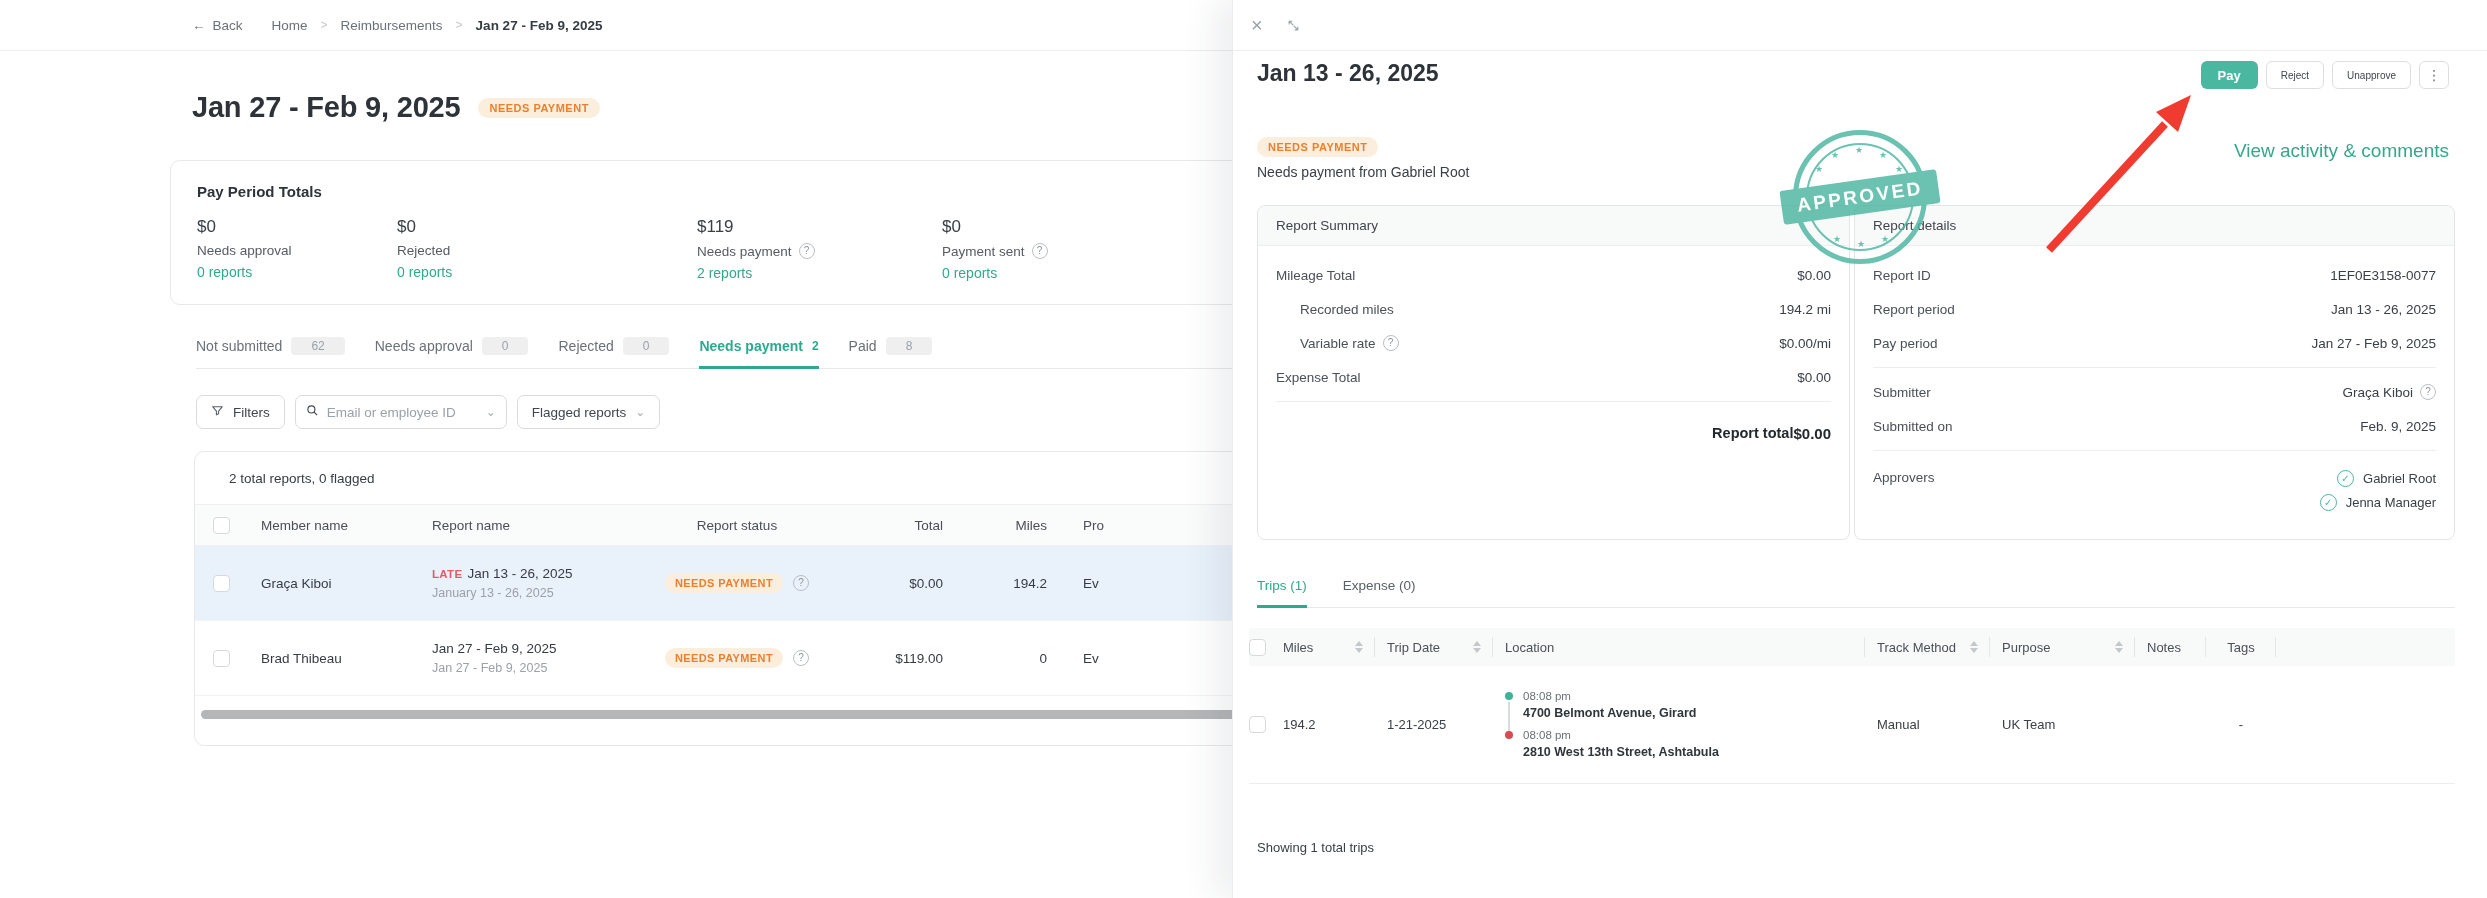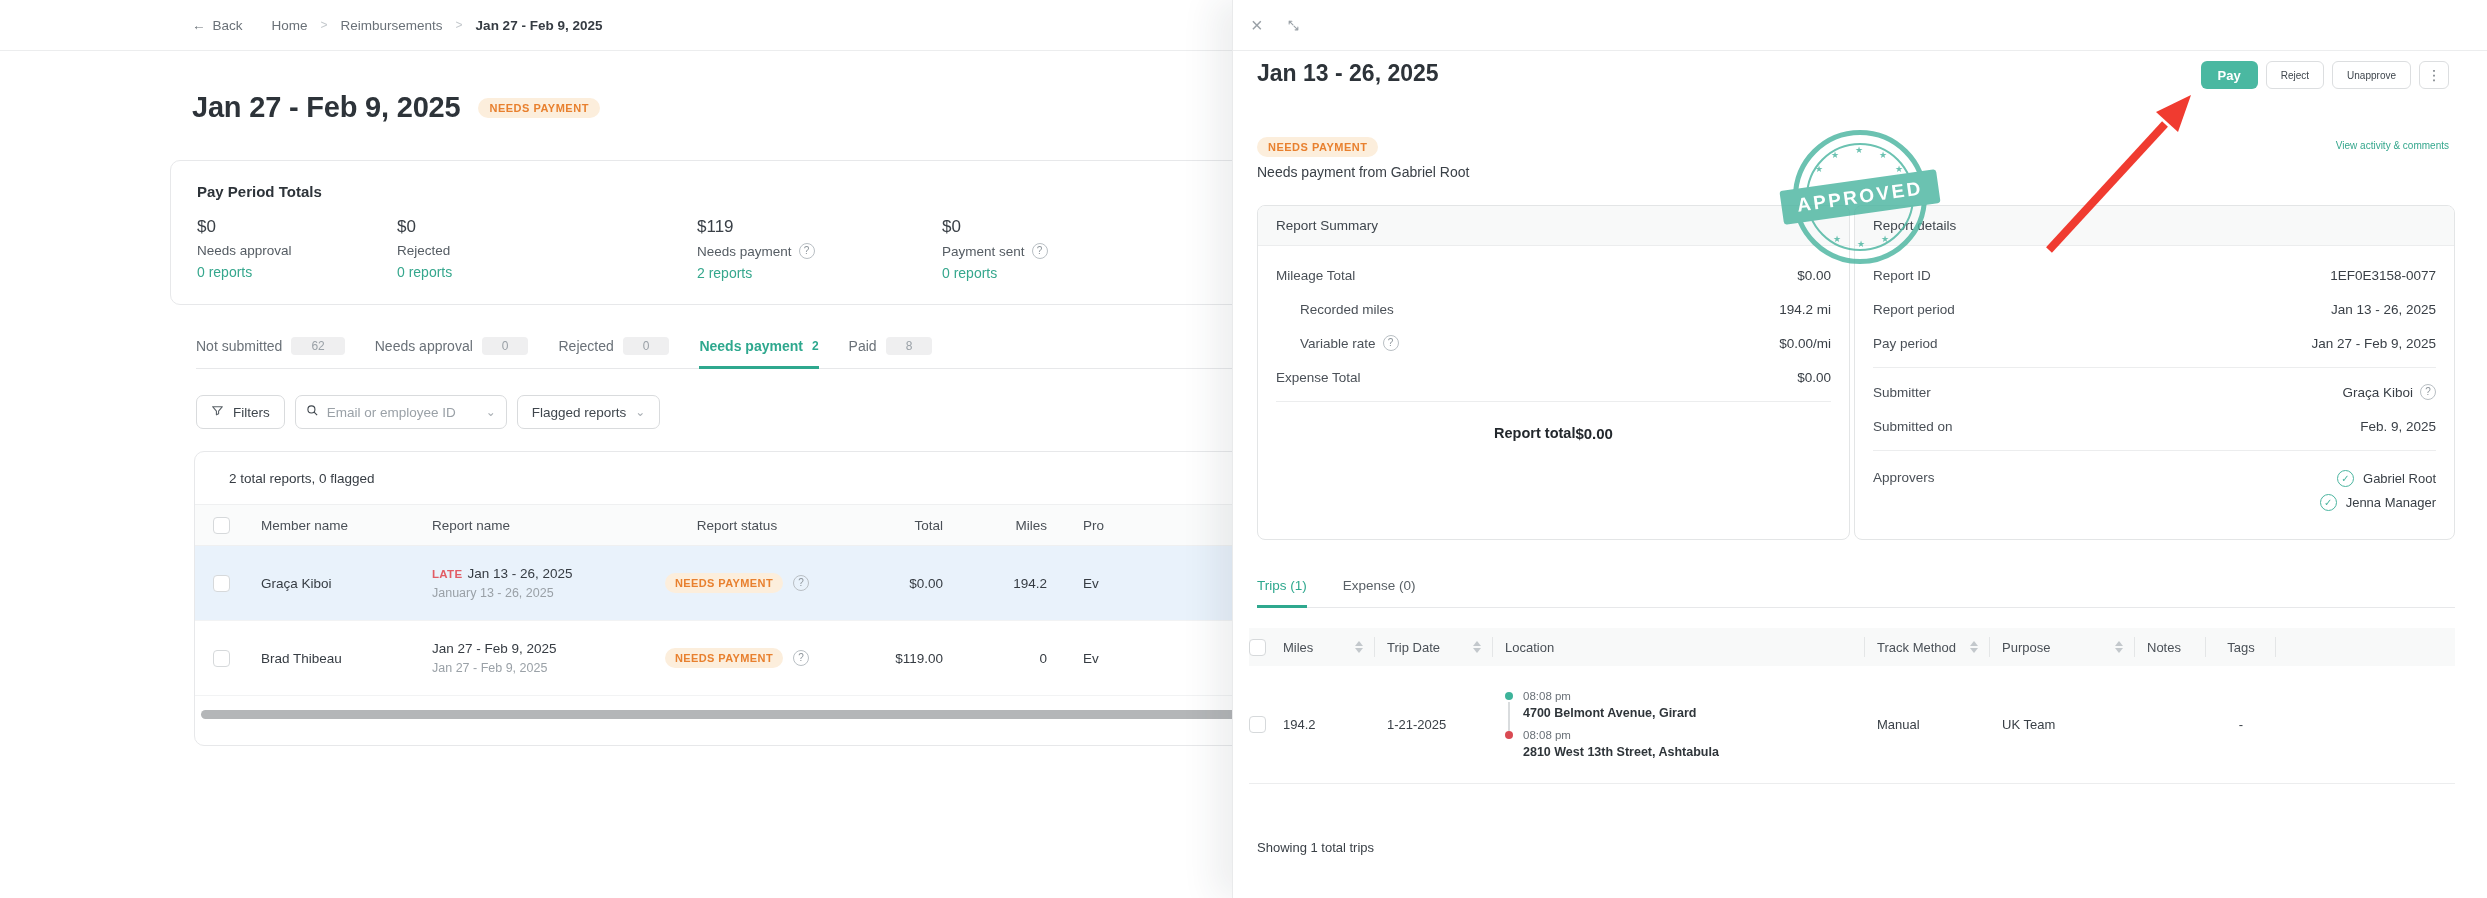--- a/index.html
+++ b/index.html
@@ -62,21 +62,21 @@
   .panel{position:absolute;left:1232px;top:0;width:1255px;height:898px;background:#fff;border-left:1px solid #E9EAEB;box-shadow:-18px 0 32px rgba(40,50,60,.08)}
   .panel-header{height:51px;border-bottom:1px solid #ECEDEE;display:flex;align-items:center;gap:24px;padding-left:18px}
   .icon-close{font-size:20px;color:#9AA1A7;line-height:1;cursor:pointer}
   .icon-expand{display:inline-flex;cursor:pointer}
   .panel-title{position:absolute;left:24px;top:60px;font-size:23px;font-weight:600;color:#2D3339}
   .panel-actions{position:absolute;right:38px;top:61px;display:flex;gap:8px;align-items:center}
   .btn-pay{height:28px;padding:0 17px;background:#4AB8A1;color:#fff;font-size:13px;font-weight:600;border:none;border-radius:6px;cursor:pointer;font-family:inherit}
   .btn-sec{height:28px;padding:0 14px;background:#fff;border:1px solid #DCDEE0;border-radius:6px;font-size:10px;color:#3F464D;cursor:pointer;font-family:inherit}
   .btn-kebab{width:30px;height:28px;border:1px solid #DCDEE0;border-radius:6px;background:#fff;color:#6A7178;font-size:14px;display:flex;align-items:center;justify-content:center;cursor:pointer;font-family:inherit}
   .panel-badge{position:absolute;left:24px;top:137px}
-  .activity-link{position:absolute;right:38px;top:140px;color:#35A78D;font-size:10px;font-weight:500;cursor:pointer}
+  .activity-link{position:absolute;right:38px;top:140px;color:#35A78D;font-size:19px;font-weight:500;cursor:pointer}
   .panel-status{position:absolute;left:24px;top:164px;font-size:14px;color:#3A4047}
 
   .stamp{position:absolute;left:560px;top:130px;width:134px;height:134px;opacity:.82;pointer-events:none;z-index:5}
   .stamp-ring{position:absolute;inset:0;border:5px solid #4BB5A0;border-radius:50%}
   .stamp-inner{position:absolute;inset:13px;border:2px solid #4BB5A0;border-radius:50%}
   .stamp .star{position:absolute;color:#4BB5A0;font-size:9px;line-height:1}
   .stamp-ribbon{position:absolute;left:-12px;right:-12px;top:50px;height:34px;background:#4BB5A0;transform:rotate(-8deg);display:flex;align-items:center;justify-content:center;color:#fff;font-weight:700;font-size:19px;letter-spacing:2.5px;border-radius:3px}
 
   .arrow-svg{position:absolute;left:780px;top:80px;width:210px;height:190px;pointer-events:none;z-index:6}
 
@@ -84,21 +84,21 @@
   .card{border:1px solid #E3E5E6;border-radius:8px;overflow:hidden;background:#fff}
   .card-head{height:40px;background:#F8F9F9;border-bottom:1px solid #ECEDEE;display:flex;align-items:center;padding-left:18px;font-size:13.5px;color:#3F464D}
   .sum-card{width:593px;flex:none}
   .det-card{flex:1}
   .card-body{padding:12px 18px 0}
   .krow{height:34px;display:flex;align-items:center;justify-content:space-between;font-size:13.5px;color:#4A5057}
   .krow.indent{padding-left:24px}
   .klabel{display:flex;align-items:center;gap:7px}
   .kval{color:#3A4047}
   .kdivider{border-top:1px solid #ECEDEE;margin:7px 0}
-  .total-row{height:48px;display:flex;align-items:center;justify-content:center}
+  .total-row{height:48px;display:flex;align-items:center;justify-content:flex-end}
   .total-label{font-size:14.5px;font-weight:600;color:#23282D}
   .total-value{font-size:15px;font-weight:700;color:#23282D}
   .approver-row{display:flex;justify-content:space-between;padding:12px 0;font-size:13.5px;color:#4A5057}
   .approver-list{display:flex;flex-direction:column;gap:7px;align-items:flex-end}
   .approver{display:flex;align-items:center;gap:9px;color:#3A4047;font-size:13px}
   .check-ic{width:17px;height:17px;border:1.5px solid #4BB5A0;border-radius:50%;color:#4BB5A0;font-size:10px;display:flex;align-items:center;justify-content:center;flex:none;line-height:1}
 
   .trip-tabs{position:absolute;left:24px;right:32px;top:578px;display:flex;gap:36px;border-bottom:1px solid #E7E8EA}
   .trip-tab{font-size:13.5px;color:#5A6167;padding-bottom:12px;border-bottom:3px solid transparent;margin-bottom:-1px;cursor:pointer}
   .trip-tab.active{color:#2EA88E;border-color:#2EA88E}

